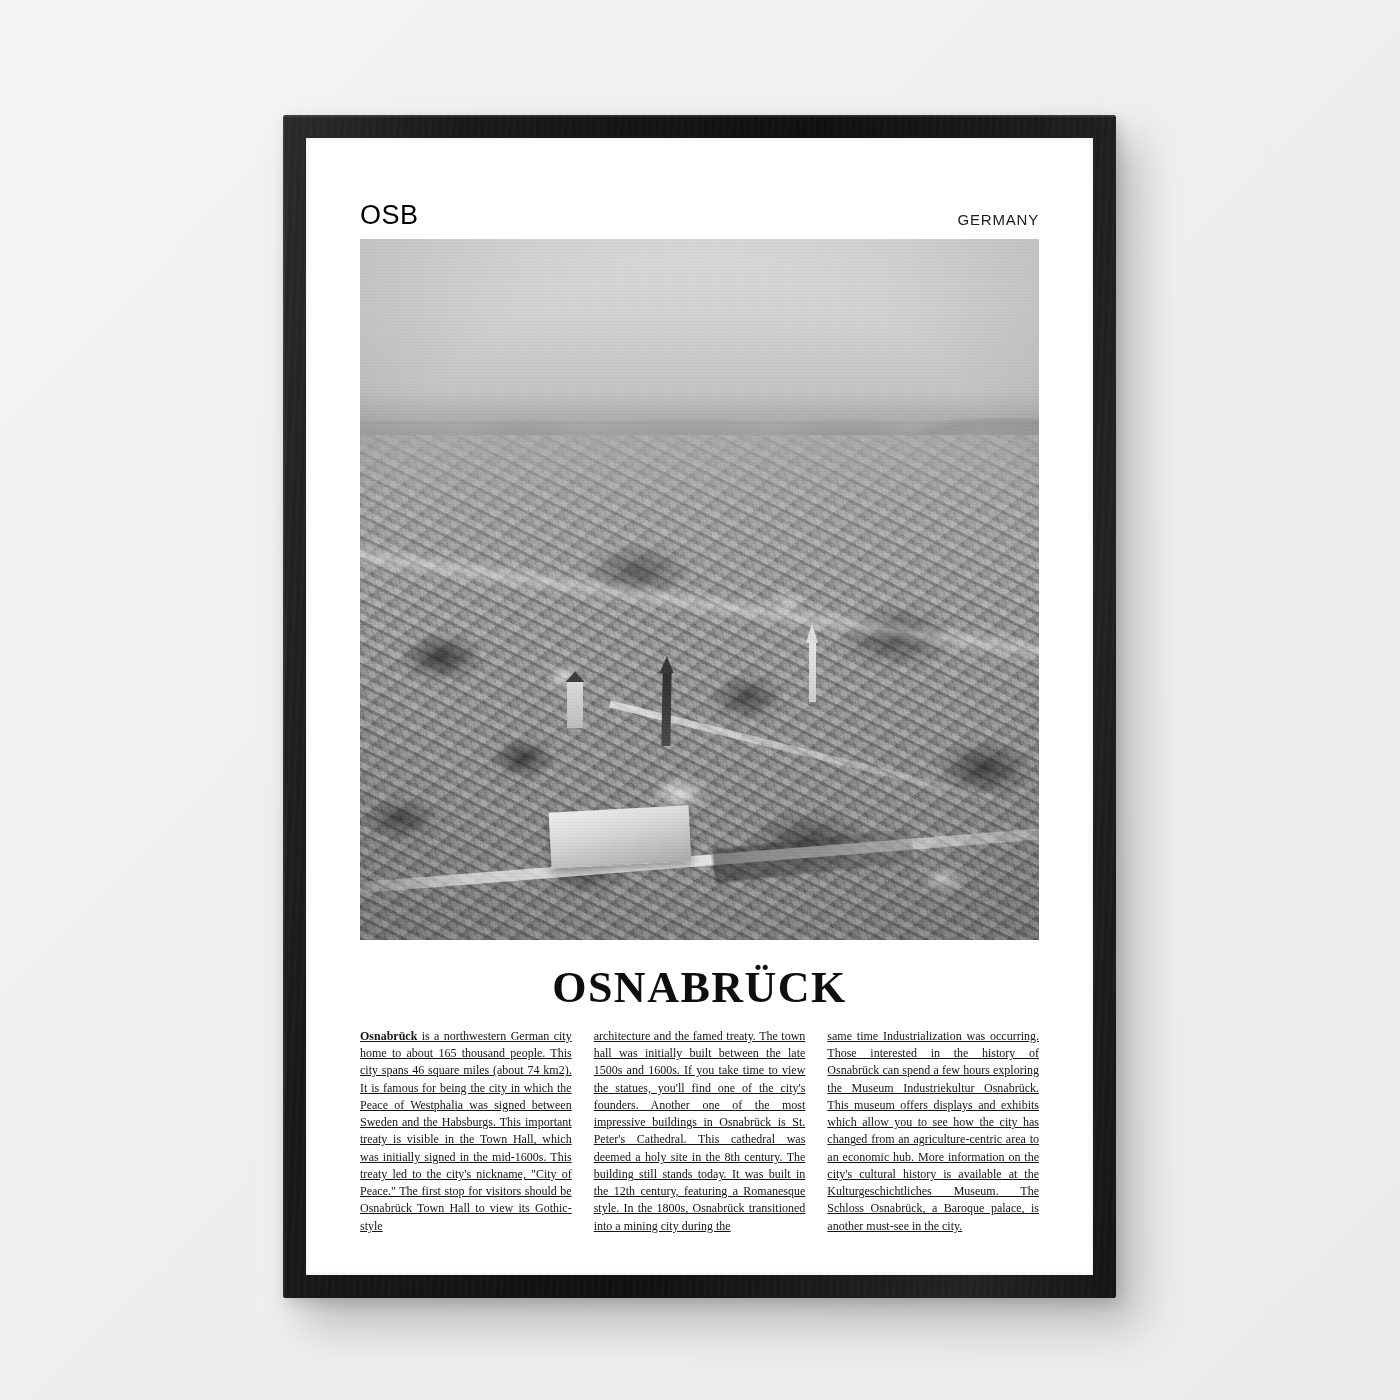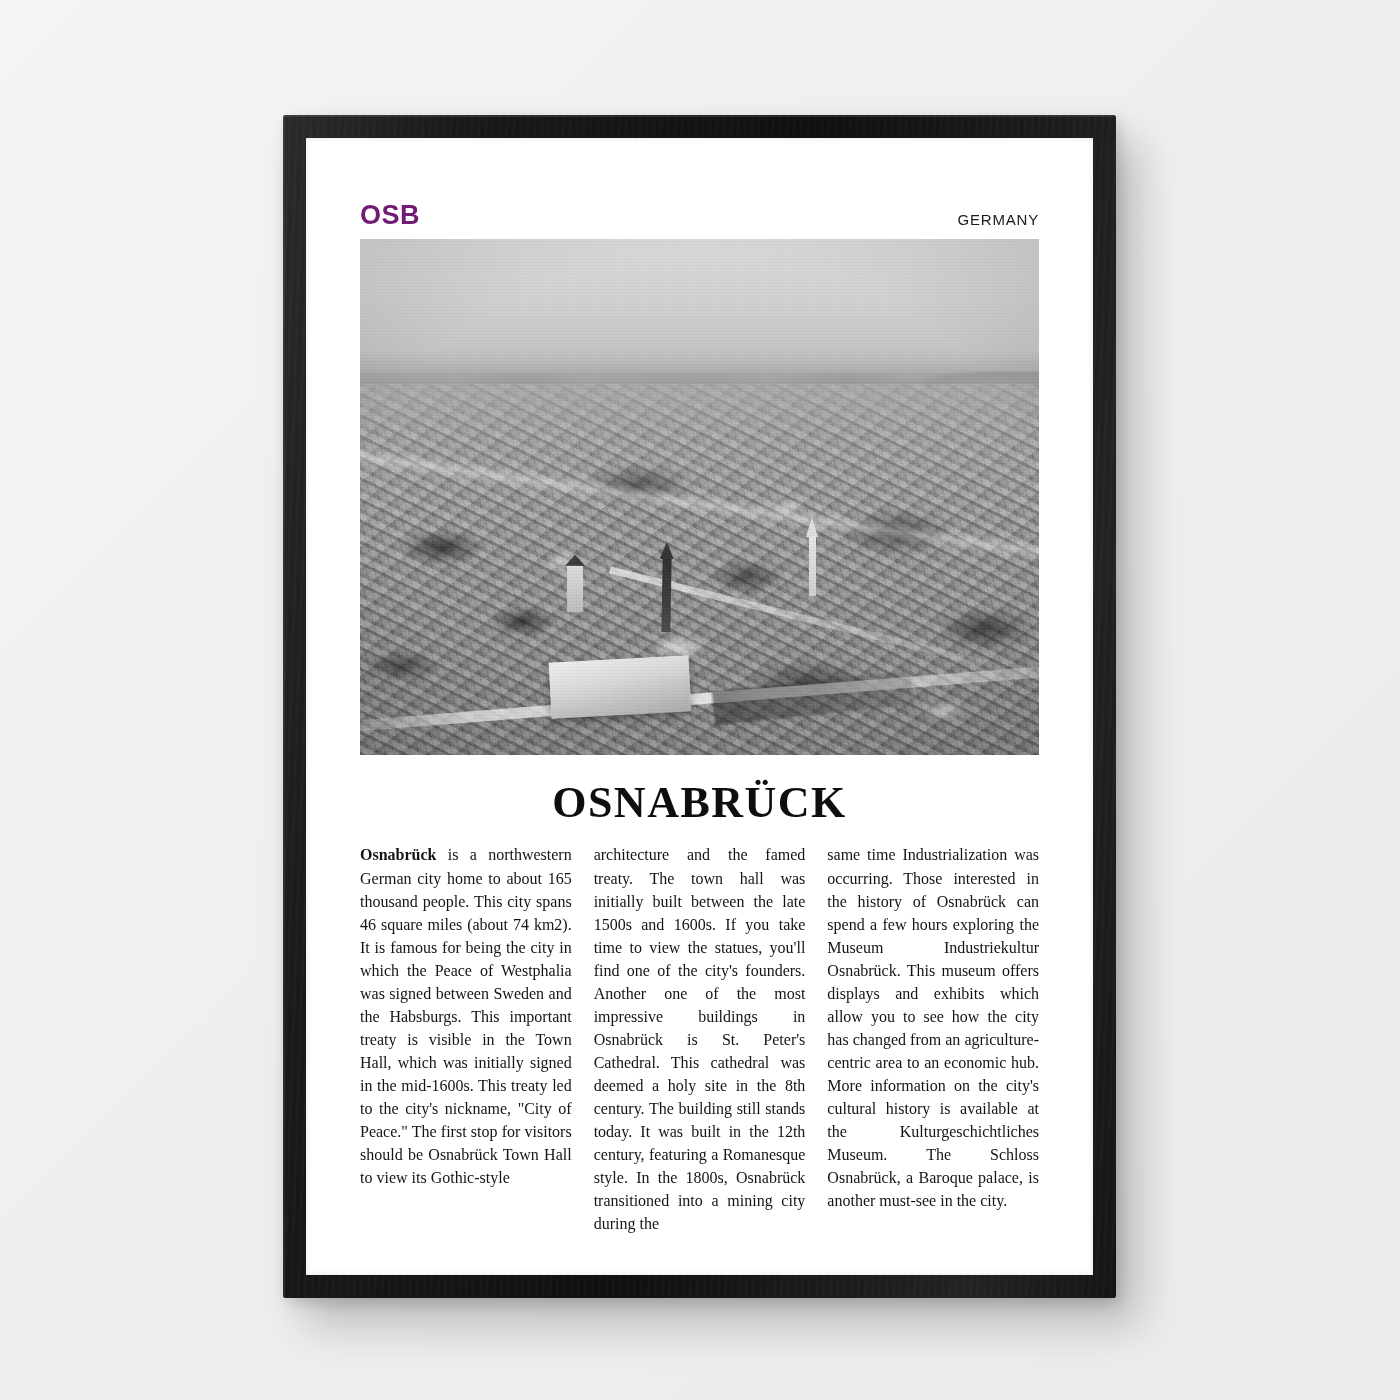--- a/index.html
+++ b/index.html
@@ -73,23 +73,23 @@
     flex-direction: column;
   }
   .poster-head {
     display: flex;
     align-items: flex-end;
     justify-content: space-between;
     margin-bottom: 10px;
   }
   .code {
     font-size: 27px;
-    font-weight: bold;
+    font-weight: normal;
     letter-spacing: 0.5px;
-    color: #701a75;
+    color: #000000;
     line-height: 1;
   }
   .country {
     font-size: 15px;
     letter-spacing: 0.8px;
     color: #1a1a1a;
     line-height: 1;
     padding-bottom: 2px;
   }
 
@@ -293,25 +293,26 @@
   }
 
   
   .columns {
     display: flex;
     gap: 22px;
   }
   .col {
     flex: 1 1 0;
     font-family: "Liberation Serif", serif;
-    font-size: 16px;
+    font-size: 12px;
     line-height: 1.44;
     color: #141414;
     text-align: justify;
     hyphens: auto;
+    text-decoration: underline;
   }
   .col b {
     font-weight: bold;
   }
 
   
   .frame-edge-top {
     position: absolute;
     left: 0; top: 0; right: 0;
     height: 2px;

